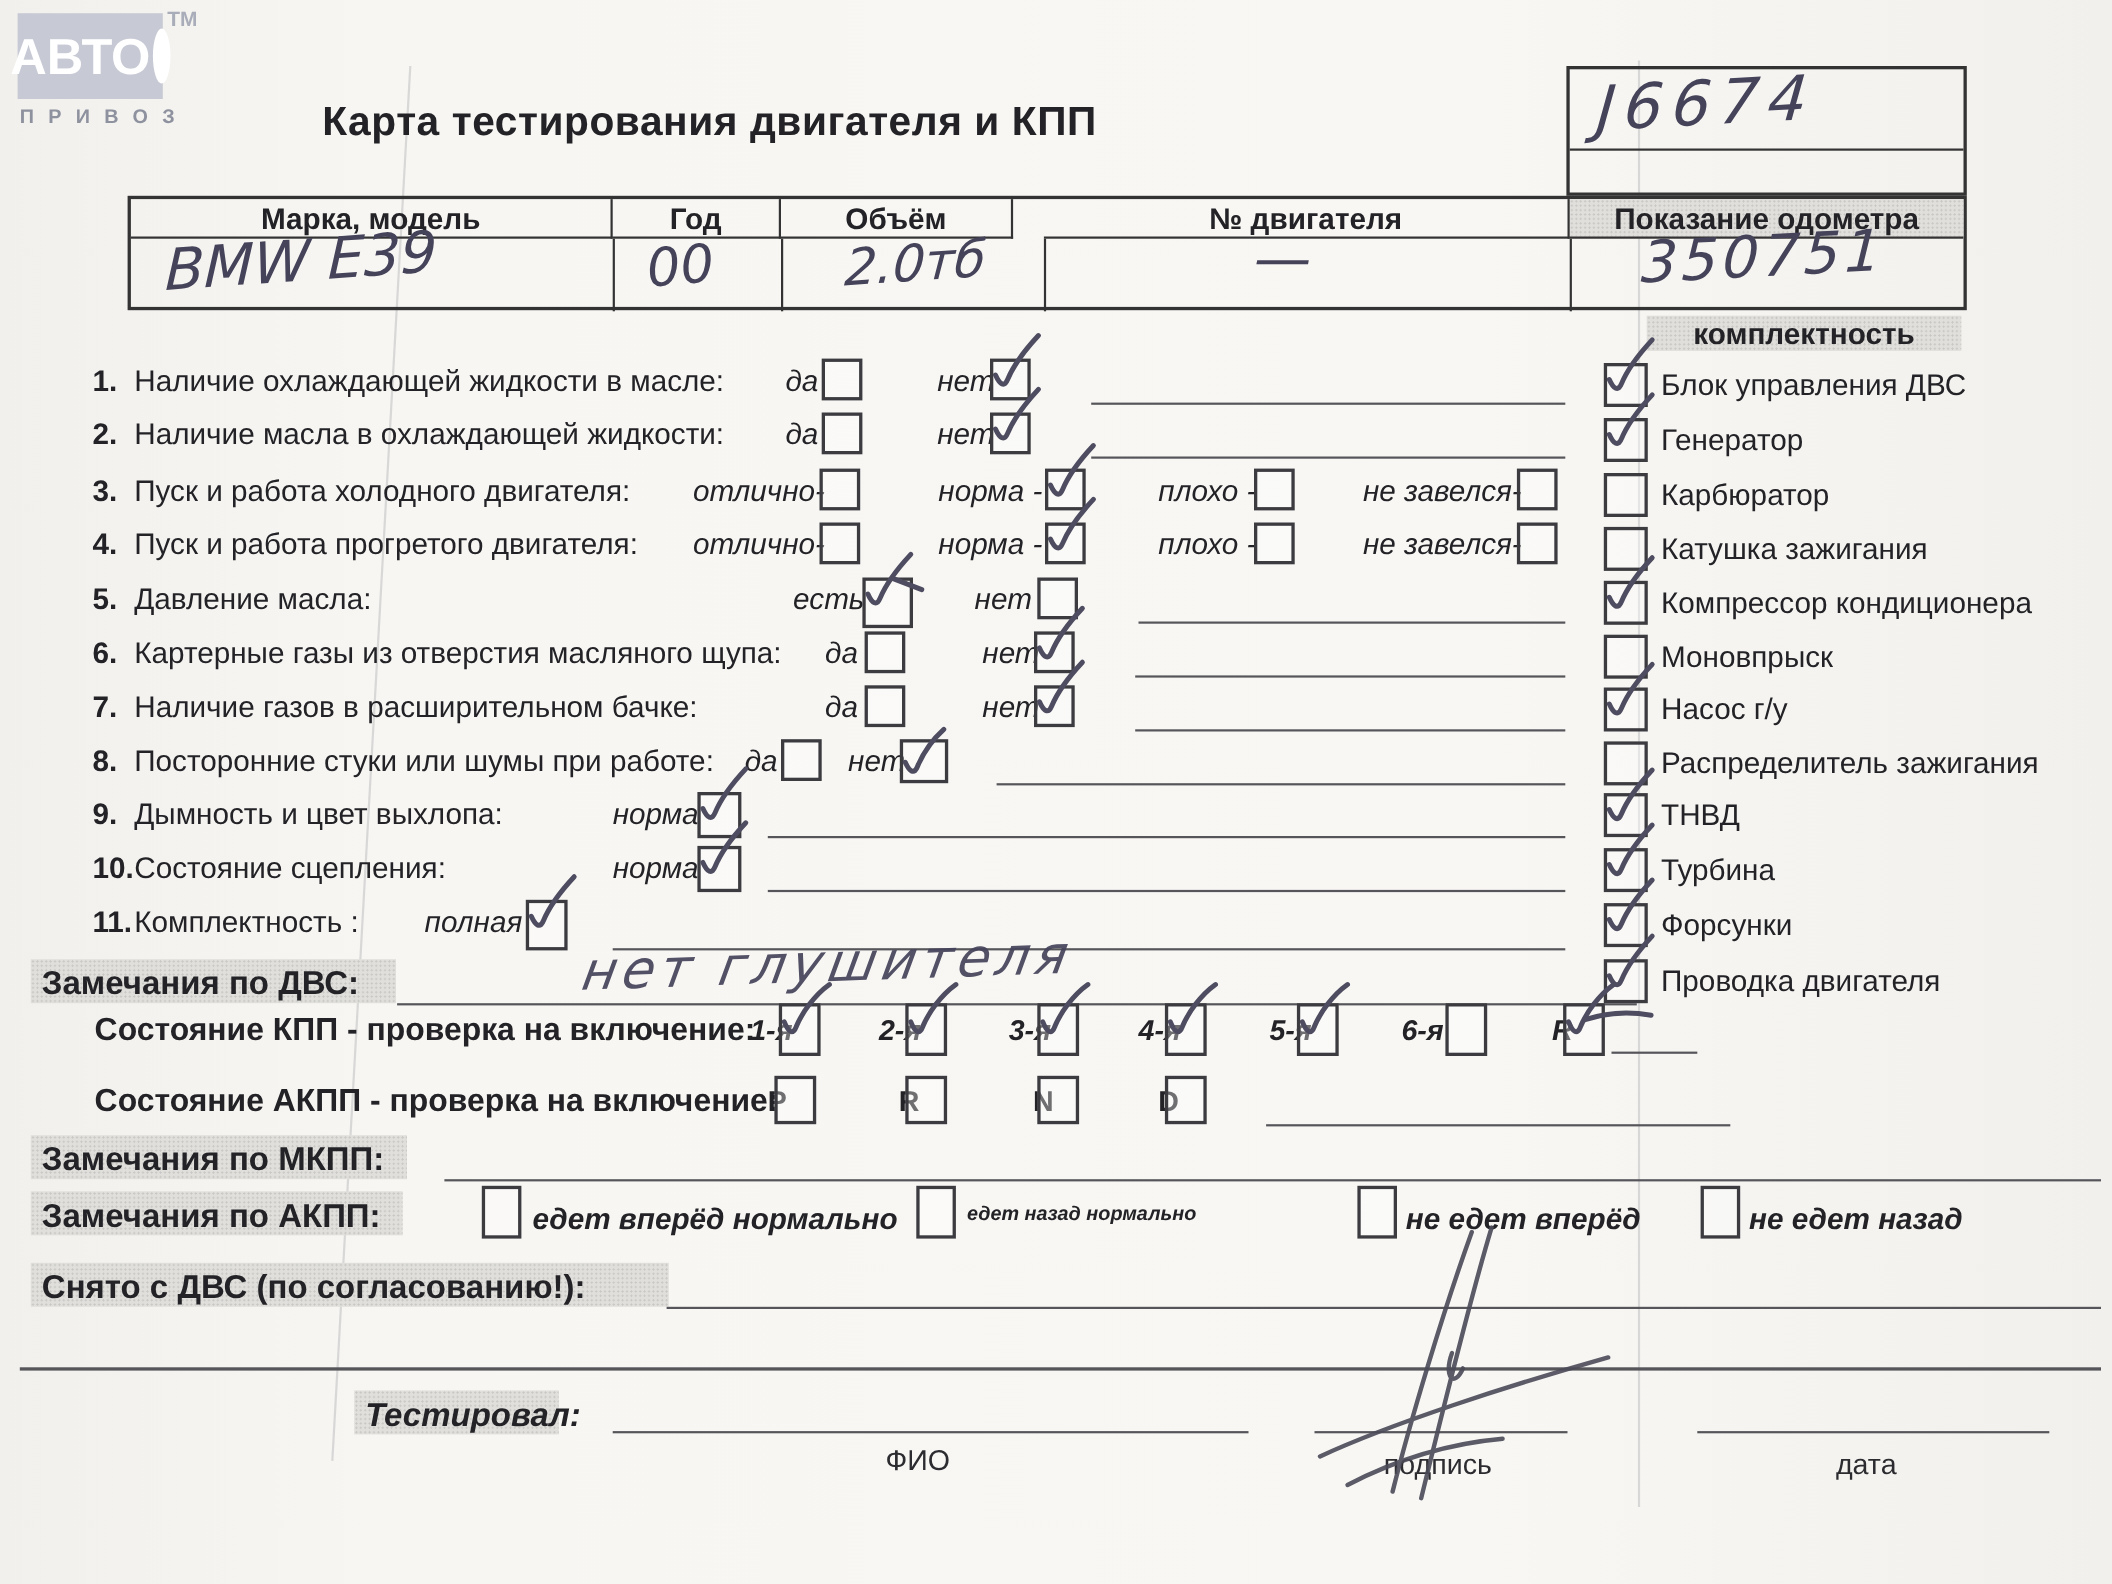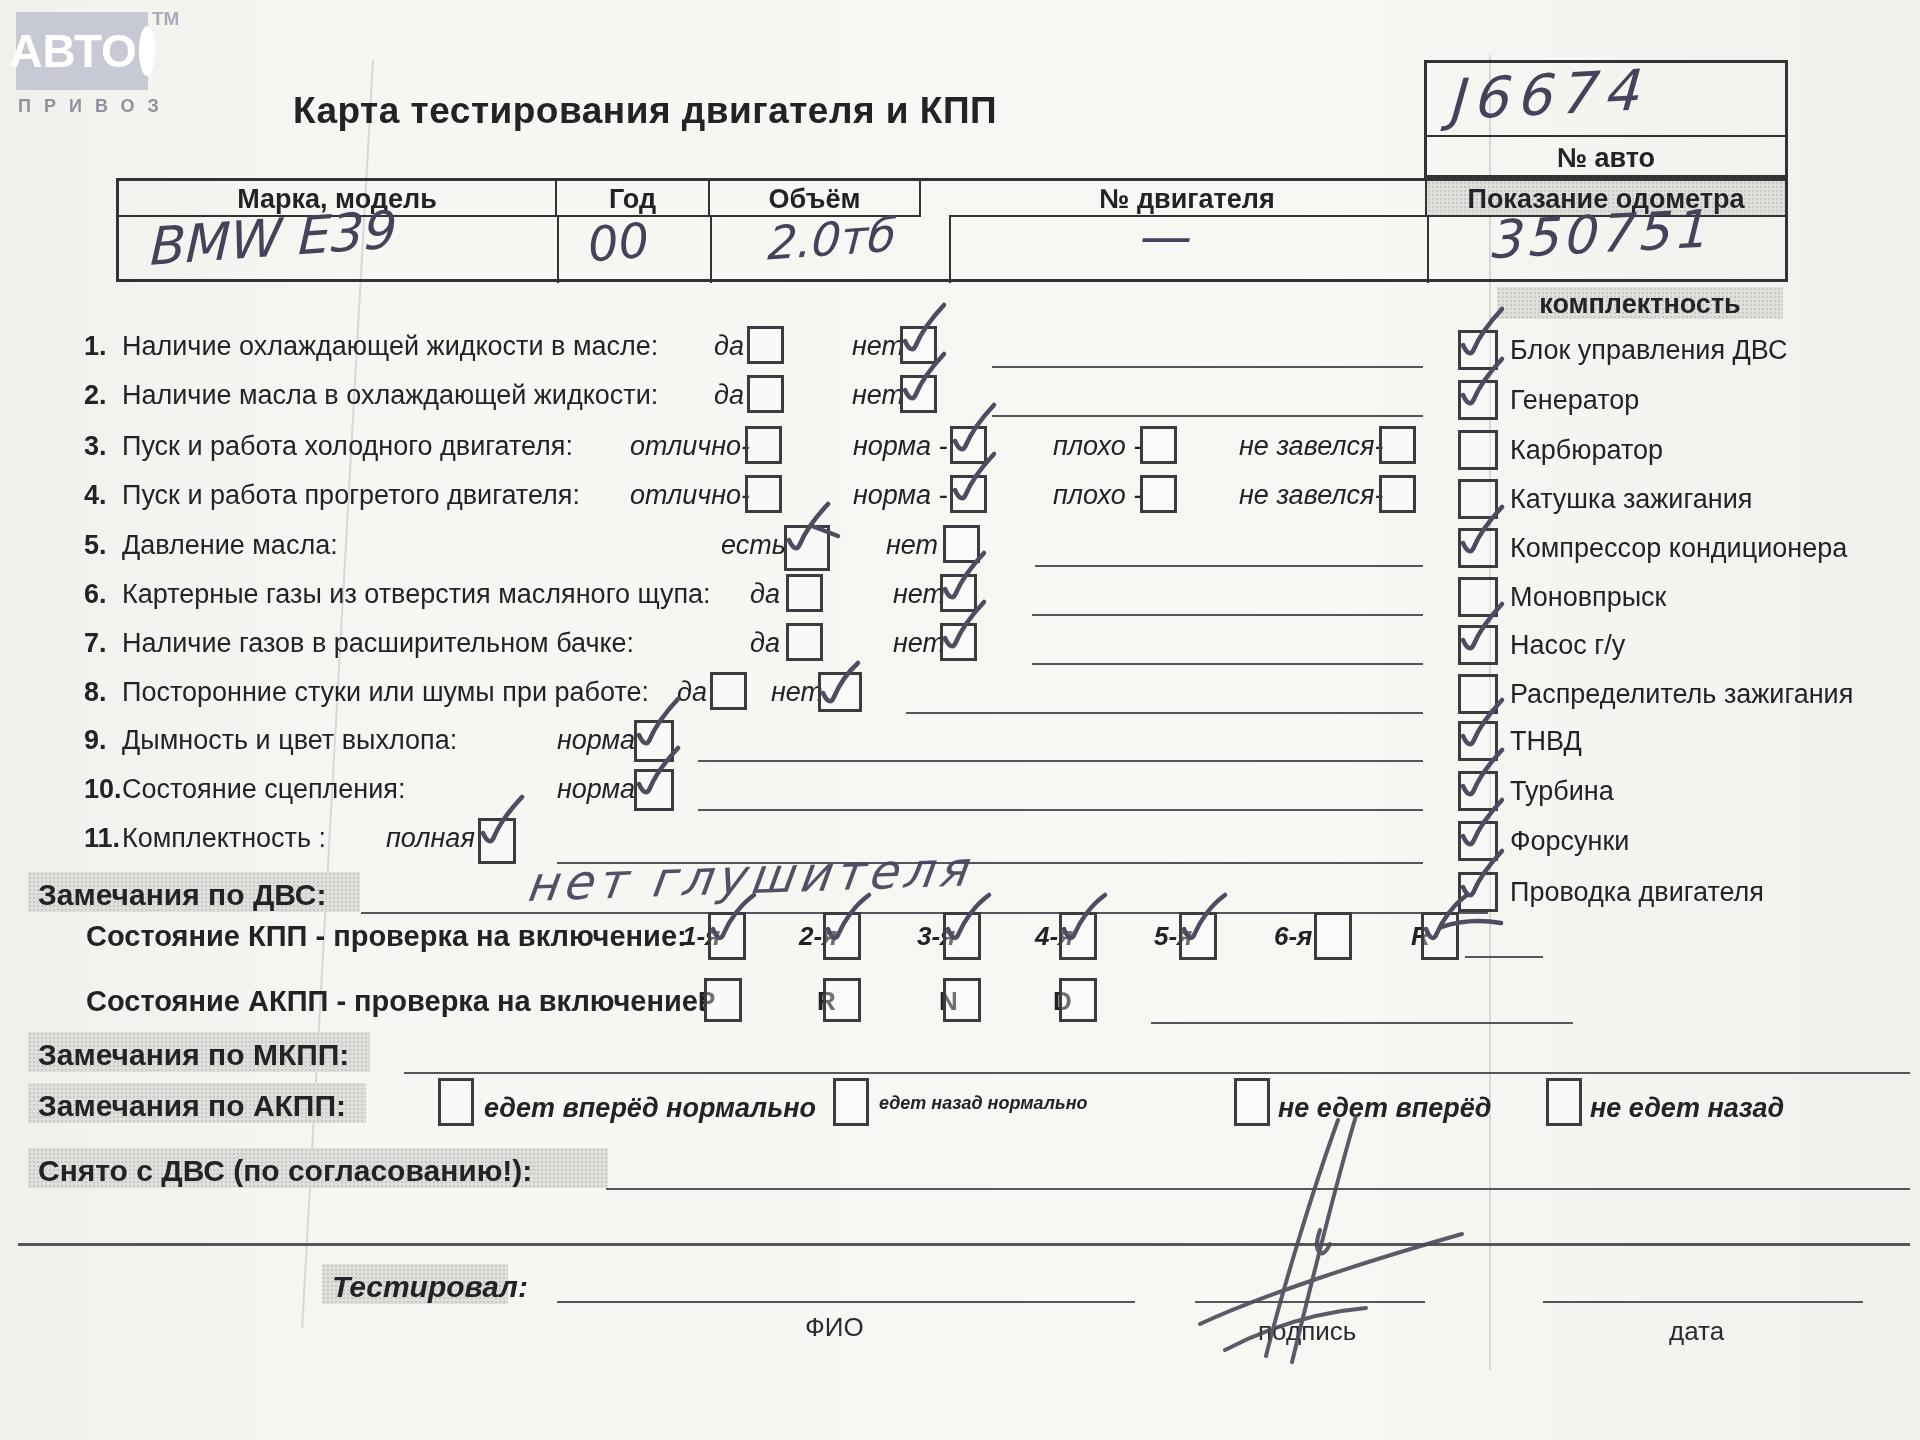--- a/index.html
+++ b/index.html
@@ -57,21 +57,20 @@
       </span>
     <span class="logo-o"></span>
   </div>
   <div class="logo-tm">ТМ</div>
   <div class="logo-sub">ПРИВОЗ</div>
 
   <div class="abs title" style="left:260px;top:90px;width:770px;text-align:center;">Карта тестирования двигателя и КПП</div>
 
   <div class="cell" style="left:1424px;top:60px;width:364px;height:118px;border:3px solid #333;">
     <div class="cell" style="left:0;top:0;width:358px;height:74px;border-bottom:2px solid #333;"></div>
-    <div class="abs b" style="left:0;top:80px;width:358px;text-align:center;font-size:27px;">№ авто</div>
   </div>
   <div class="hand" style="left:1452px;top:62px;font-size:56px;letter-spacing:8px;transform:rotate(-3deg) skewX(-8deg);">J6674</div>
 
   <div class="cell" style="left:116px;top:178px;width:1672px;height:104px;border:3px solid #333;">
     <div class="cell b" style="left:0;top:0;width:438px;height:36px;border-right:2px solid #333;border-bottom:2px solid #333;text-align:center;font-size:27px;line-height:36px;">Марка, модель</div>
     <div class="cell b" style="left:438px;top:0;width:153px;height:36px;border-right:2px solid #333;border-bottom:2px solid #333;text-align:center;font-size:27px;line-height:36px;">Год</div>
     <div class="cell b" style="left:591px;top:0;width:211px;height:36px;border-right:2px solid #333;border-bottom:2px solid #333;text-align:center;font-size:27px;line-height:36px;">Объём</div>
     <div class="cell b shade" style="left:1308px;top:0;width:358px;height:36px;border-bottom:2px solid #333;text-align:center;font-size:27px;line-height:36px;">Показание одометра</div>
     <div class="cell b" style="left:830px;top:0;width:478px;height:36px;border-right:2px solid #333;border-bottom:2px solid #333;text-align:center;font-size:27px;line-height:36px;">№ двигателя</div>
 

